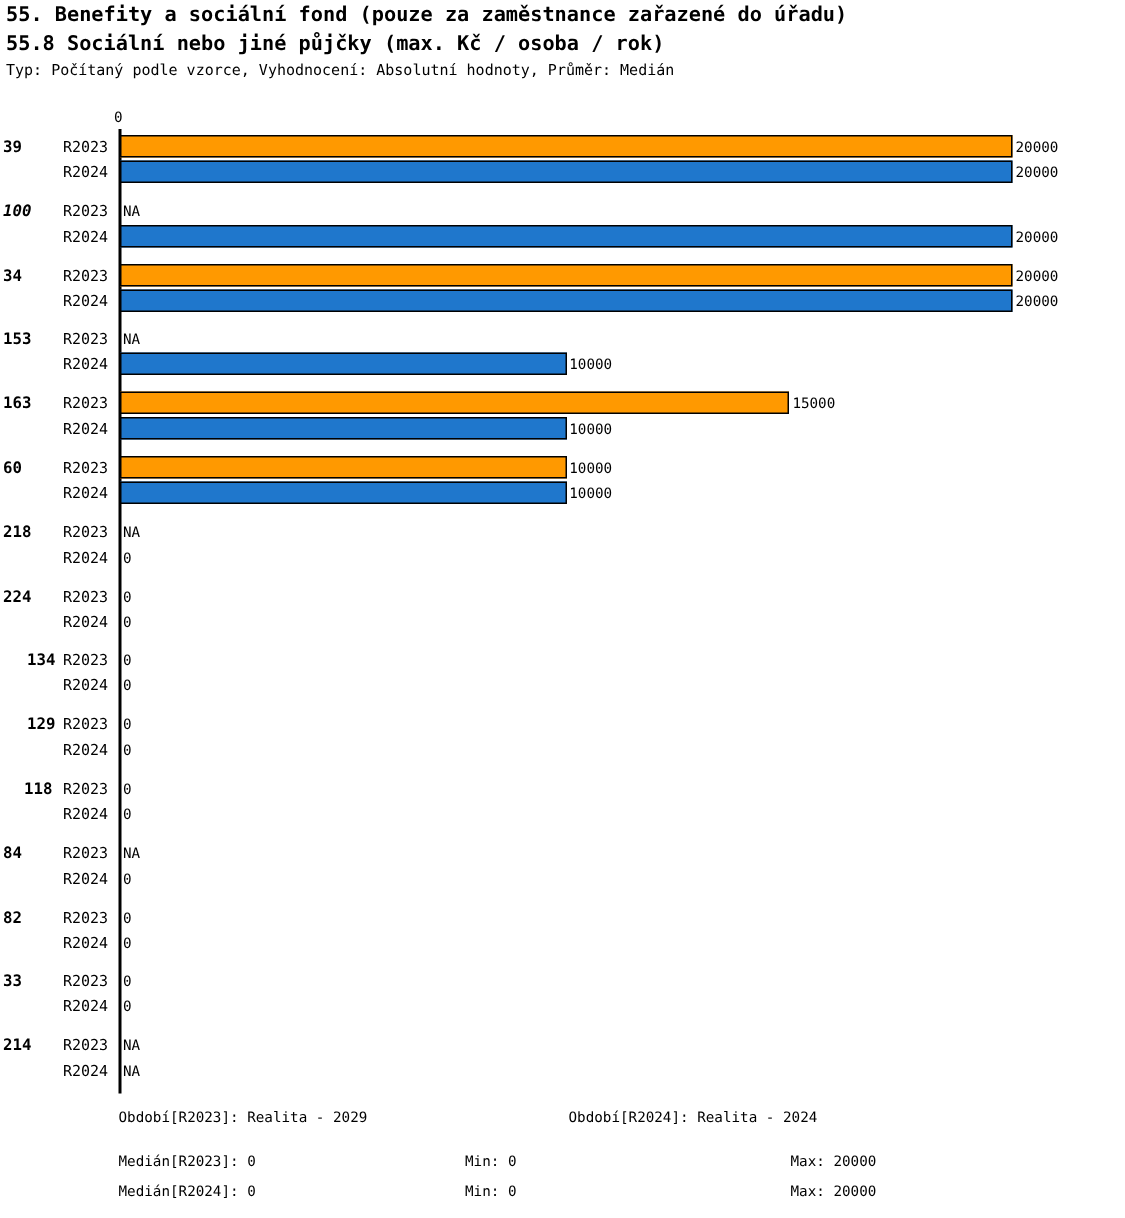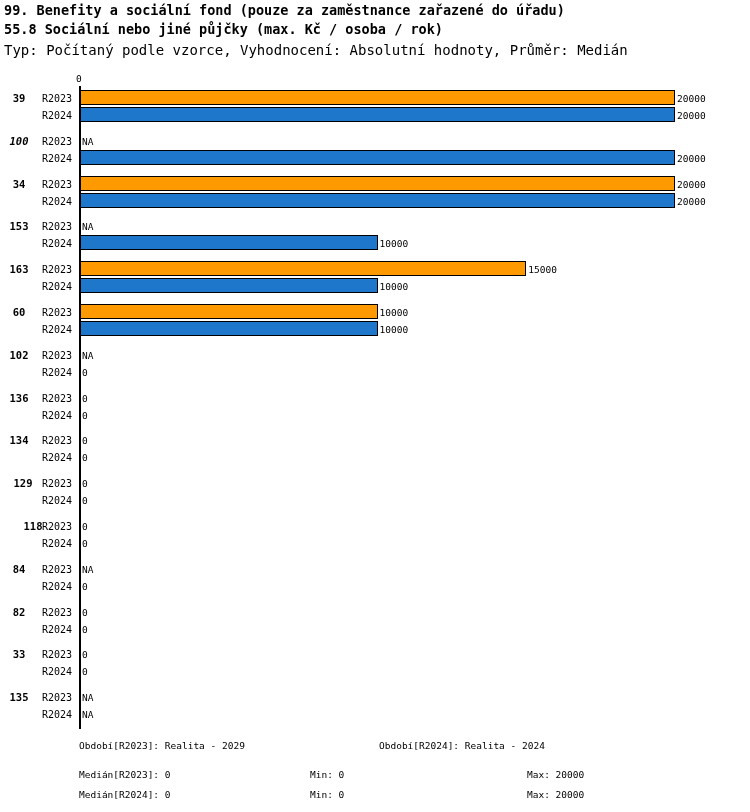--- a/index.html
+++ b/index.html
@@ -29,21 +29,21 @@
     left: 4px;
     top: 21px;
     font-size: 13.5px;
     font-weight: bold;
     white-space: nowrap;
   }
   .subtitle {
     position: absolute;
     left: 4px;
     top: 42px;
-    font-size: 14px;
+    font-size: 10px;
     white-space: nowrap;
   }
   
   #plot {
     position: absolute;
     left: 0;
     top: 0;
     width: 750px;
     height: 812px;
   }
@@ -59,21 +59,21 @@
     position: absolute;
     left: 76px;
     top: 74px;
     font-size: 9.5px;
     line-height: 10px;
   }
   .group-id {
     position: absolute;
     font-size: 10.5px;
     font-weight: bold;
-    text-align: center;
+    text-align: left;
     width: 34px;
     white-space: nowrap;
   }
   .row-label {
     position: absolute;
     font-size: 10px;
     white-space: nowrap;
     text-align: left;
   }
   .bar {
@@ -91,21 +91,21 @@
   }
   .legend-text {
     position: absolute;
     font-size: 9.5px;
     white-space: nowrap;
   }
 </style>
 </head>
 <body>
 
-<div class="title1">99. Benefity a sociální fond (pouze za zaměstnance zařazené do úřadu)</div>
+<div class="title1">55. Benefity a sociální fond (pouze za zaměstnance zařazené do úřadu)</div>
 <div class="title2">55.8 Sociální nebo jiné půjčky (max. Kč / osoba / rok)</div>
 <div class="subtitle">Typ: Počítaný podle vzorce, Vyhodnocení: Absolutní hodnoty, Průměr: Medián</div>
 
 <div id="plot">
   <div class="axis-line"></div>
   <div class="zero-label">0</div>
 <div class="group-id" style="left: 2px; top: 92px;">39</div>
     <div class="row-label" style="left: 42px; top: 93px;">R2023</div>
     <div class="bar s2023" style="left: 80px; top: 90px; width: 595px;"></div>
     <div class="bar-value" style="left: 677px; top: 93px;">20000</div>
@@ -138,36 +138,36 @@
     <div class="row-label" style="left: 42px; top: 281.2px;">R2024</div>
     <div class="bar s2024" style="left: 80px; top: 278.2px; width: 297.5px;"></div>
     <div class="bar-value" style="left: 379.5px; top: 281.2px;">10000</div>
     <div class="group-id" style="left: 2px; top: 306px;">60</div>
     <div class="row-label" style="left: 42px; top: 307px;">R2023</div>
     <div class="bar s2023" style="left: 80px; top: 304px; width: 297.5px;"></div>
     <div class="bar-value" style="left: 379.5px; top: 307px;">10000</div>
     <div class="row-label" style="left: 42px; top: 324px;">R2024</div>
     <div class="bar s2024" style="left: 80px; top: 321px; width: 297.5px;"></div>
     <div class="bar-value" style="left: 379.5px; top: 324px;">10000</div>
-    <div class="group-id" style="left: 2px; top: 348.8px;">102</div>
+    <div class="group-id" style="left: 2px; top: 348.8px;">218</div>
     <div class="row-label" style="left: 42px; top: 349.8px;">R2023</div>
     <div class="bar-value" style="left: 82px; top: 349.8px;">NA</div>
     <div class="row-label" style="left: 42px; top: 366.8px;">R2024</div>
     <div class="bar-value" style="left: 82px; top: 366.8px;">0</div>
-    <div class="group-id" style="left: 2px; top: 391.6px;">136</div>
+    <div class="group-id" style="left: 2px; top: 391.6px;">224</div>
     <div class="row-label" style="left: 42px; top: 392.6px;">R2023</div>
     <div class="bar-value" style="left: 82px; top: 392.6px;">0</div>
     <div class="row-label" style="left: 42px; top: 409.6px;">R2024</div>
     <div class="bar-value" style="left: 82px; top: 409.6px;">0</div>
-    <div class="group-id" style="left: 2px; top: 434.4px;">134</div>
+    <div class="group-id" style="left: 18px; top: 434.4px;">134</div>
     <div class="row-label" style="left: 42px; top: 435.4px;">R2023</div>
     <div class="bar-value" style="left: 82px; top: 435.4px;">0</div>
     <div class="row-label" style="left: 42px; top: 452.4px;">R2024</div>
     <div class="bar-value" style="left: 82px; top: 452.4px;">0</div>
-    <div class="group-id" style="left: 6px; top: 477.2px;">129</div>
+    <div class="group-id" style="left: 18px; top: 477.2px;">129</div>
     <div class="row-label" style="left: 42px; top: 478.2px;">R2023</div>
     <div class="bar-value" style="left: 82px; top: 478.2px;">0</div>
     <div class="row-label" style="left: 42px; top: 495.2px;">R2024</div>
     <div class="bar-value" style="left: 82px; top: 495.2px;">0</div>
     <div class="group-id" style="left: 16px; top: 520px;">118</div>
     <div class="row-label" style="left: 42px; top: 521px;">R2023</div>
     <div class="bar-value" style="left: 82px; top: 521px;">0</div>
     <div class="row-label" style="left: 42px; top: 538px;">R2024</div>
     <div class="bar-value" style="left: 82px; top: 538px;">0</div>
     <div class="group-id" style="left: 2px; top: 562.8px;">84</div>
@@ -178,21 +178,21 @@
     <div class="group-id" style="left: 2px; top: 605.6px;">82</div>
     <div class="row-label" style="left: 42px; top: 606.6px;">R2023</div>
     <div class="bar-value" style="left: 82px; top: 606.6px;">0</div>
     <div class="row-label" style="left: 42px; top: 623.6px;">R2024</div>
     <div class="bar-value" style="left: 82px; top: 623.6px;">0</div>
     <div class="group-id" style="left: 2px; top: 648.4px;">33</div>
     <div class="row-label" style="left: 42px; top: 649.4px;">R2023</div>
     <div class="bar-value" style="left: 82px; top: 649.4px;">0</div>
     <div class="row-label" style="left: 42px; top: 666.4px;">R2024</div>
     <div class="bar-value" style="left: 82px; top: 666.4px;">0</div>
-    <div class="group-id" style="left: 2px; top: 691.2px;">135</div>
+    <div class="group-id" style="left: 2px; top: 691.2px;">214</div>
     <div class="row-label" style="left: 42px; top: 692.2px;">R2023</div>
     <div class="bar-value" style="left: 82px; top: 692.2px;">NA</div>
     <div class="row-label" style="left: 42px; top: 709.2px;">R2024</div>
     <div class="bar-value" style="left: 82px; top: 709.2px;">NA</div>
   </div>
 
 <div id="legend">
   <div class="legend-text" style="left:79px; top:740px;">Období[R2023]: Realita - 2029</div>
   <div class="legend-text" style="left:379px; top:740px;">Období[R2024]: Realita - 2024</div>
   <div class="legend-text" style="left:79px; top:769px;text-align:center;">Medián[R2023]: 0</div>

